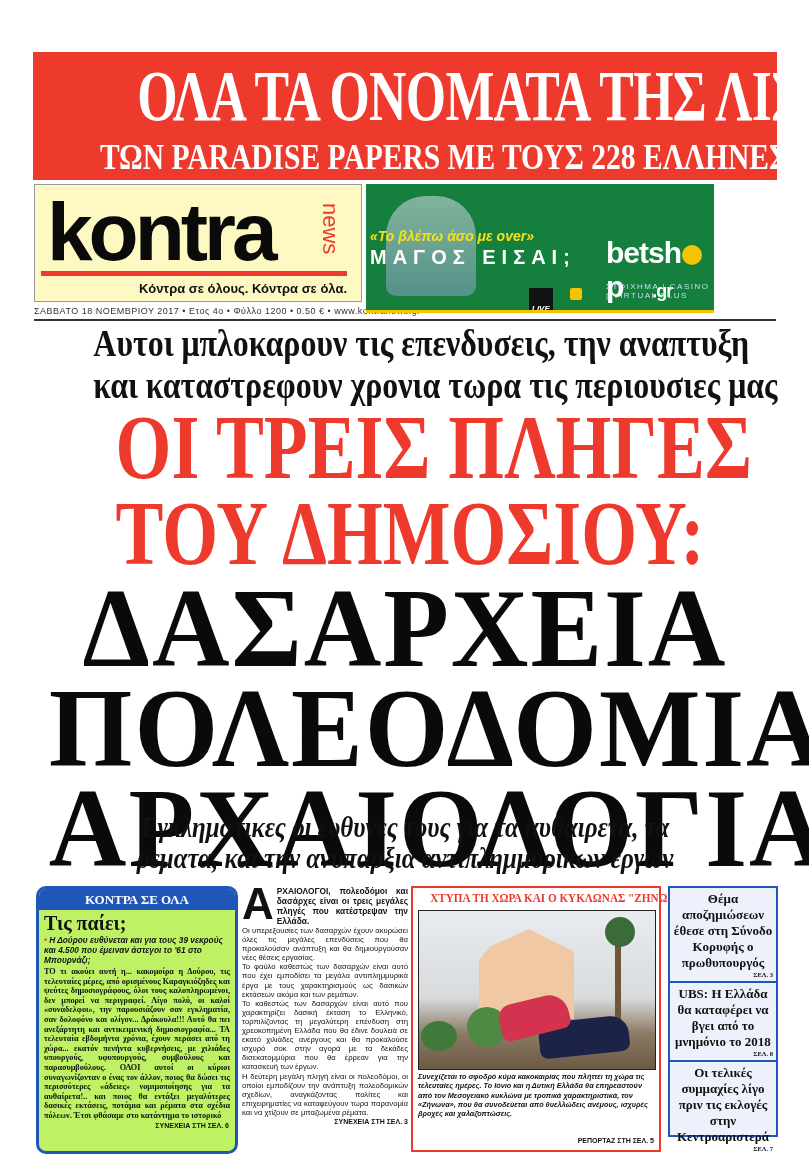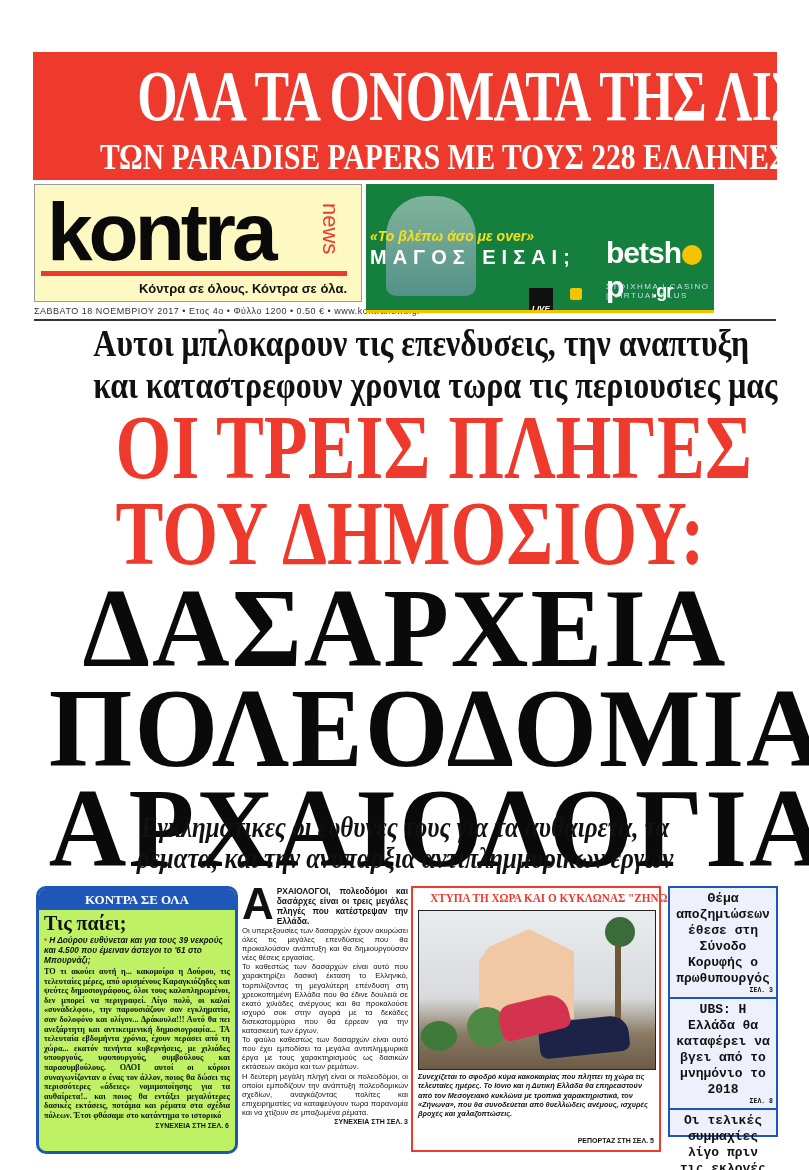--- a/index.html
+++ b/index.html
@@ -64,21 +64,21 @@
   .photo .car2 { position:absolute; left:120px; top:108px; width:90px; height:36px; background:#1d2346; border-radius:14px 18px 8px 8px; transform:rotate(-6deg); }
   .photo .tree { position:absolute; left:196px; top:10px; width:6px; height:100px; background:#6e5638; }
   .photo .palm { position:absolute; left:186px; top:6px; width:30px; height:30px; background:#3c6b3a; border-radius:50%; }
   .photo .bush { position:absolute; left:2px; top:110px; width:36px; height:30px; background:#3f7a3a; border-radius:50%; }
   .photo .bush2 { position:absolute; left:48px; top:96px; width:40px; height:40px; background:#4e8a44; border-radius:50%; }
   .photo-box .cap { position:absolute; left:5px; top:184px; width:236px; font-size:7.3px; font-style:italic; font-weight:bold; line-height:9.3px; }
   .photo-box .more { position:absolute; right:5px; bottom:6px; font-size:7px; font-weight:bold; }
 
   
   .side { left:668px; top:886px; width:106px; height:247px; border:2px solid #1f57b8; background:#eef0fb; }
-  .side .item { border-bottom:2px solid #1f57b8; padding:3px 3px 2px; text-align:center; font-family:Liberation Mono, monospace; font-weight:bold; font-size:13px; line-height:16px; }
+  .side .item { border-bottom:2px solid #1f57b8; padding:3px 3px 2px; text-align:center; font-family:Liberation Serif, serif; font-weight:bold; font-size:13px; line-height:16px; }
   .side .item:last-child { border-bottom:none; }
   .side .pg { display:block; text-align:right; font-size:6.5px; line-height:8px; }
 </style>
 </head>
 <body>
 
 <div class="abs banner">
   <div class="l1">ΟΛΑ ΤΑ ΟΝΟΜΑΤΑ ΤΗΣ ΛΙΣΤΑΣ</div>
   <div class="l2">ΤΩΝ PARADISE PAPERS ΜΕ ΤΟΥΣ 228 ΕΛΛΗΝΕΣ</div>
 </div>
@@ -125,22 +125,22 @@
   <div class="hd">ΚΟΝΤΡΑ ΣΕ ΟΛΑ</div>
   <div class="ttl">Τις παίει;</div>
   <div class="lead"><span class="dot">• </span><span>Η Δούρου ευθύνεται και για τους 39 νεκρούς και 4.500 που έμειναν άστεγοι το '61 στο Μπουρνάζι;</span></div>
   <div class="body">ΤΟ τι ακούει αυτή η... κακομοίρα η Δούρου, τις τελευταίες μέρες, από ορισμένους Καραγκιόζηδες και ψεύτες δημοσιογράφους, όλοι τους καλοπληρωμένοι, δεν μπορεί να περιγραφεί. Λίγο πολύ, οι καλοί «συνάδελφοι», την παρουσιάζουν σαν εγκληματία, σαν δολοφόνο και ολίγον... Δράκουλα!!! Αυτό θα πει ανεξάρτητη και αντικειμενική δημοσιογραφία... ΤΑ τελευταία εβδομήντα χρόνια, έχουν περάσει από τη χώρα... εκατόν πενήντα κυβερνήσεις, με χιλιάδες υπουργούς, υφυπουργούς, συμβούλους και παρασυμβούλους. ΟΛΟΙ αυτοί οι κύριοι συναγωνίζονταν ο ένας τον άλλον, ποιος θα δώσει τις περισσότερες «άδειες» νομιμοποίησης για τα αυθαίρετα!.. και ποιος θα εντάξει μεγαλύτερες δασικές εκτάσεις, ποτάμια και ρέματα στα σχέδια πόλεων. Έτσι φθάσαμε στο κατάντημα το ιστορικό</div>
   <div class="more">ΣΥΝΕΧΕΙΑ ΣΤΗ ΣΕΛ. 6</div>
 </div>
 
 <div class="abs art">
   <p class="intro"><span class="drop">Α</span><span>ΡΧΑΙΟΛΟΓΟΙ, πολεοδόμοι και δασάρχες είναι οι τρεις μεγάλες πληγές που κατέστρεψαν την Ελλάδα.</span></p>
   <p>Οι υπερεξουσίες των δασαρχών έχουν ακυρώσει όλες τις μεγάλες επενδύσεις που θα προκαλούσαν ανάπτυξη και θα δημιουργούσαν νέες θέσεις εργασίας.</p>
+  <p>Το φαύλο καθεστώς των δασαρχών είναι αυτό που έχει εμποδίσει τα μεγάλα αντιπλημμυρικά έργα με τους χαρακτηρισμούς ως δασικών εκτάσεων ακόμα και των ρεμάτων.</p>
   <p>Το καθεστώς των δασαρχών είναι αυτό που χαρακτηρίζει δασική έκταση το Ελληνικό, τορπιλίζοντας τη μεγαλύτερη επένδυση στη χρεοκοπημένη Ελλάδα που θα έδινε δουλειά σε εκατό χιλιάδες ανέργους και θα προκαλούσε ισχυρό σοκ στην αγορά με τα δεκάδες δισεκατομμύρια που θα έρρεαν για την κατασκευή των έργων.</p>
-  <p>Το φαύλο καθεστώς των δασαρχών είναι αυτό που έχει εμποδίσει τα μεγάλα αντιπλημμυρικά έργα με τους χαρακτηρισμούς ως δασικών εκτάσεων ακόμα και των ρεμάτων.</p>
   <p>Η δεύτερη μεγάλη πληγή είναι οι πολεοδόμοι, οι οποίοι εμποδίζουν την ανάπτυξη πολεοδομικών σχεδίων, αναγκάζοντας πολίτες και επιχειρηματίες να καταφεύγουν τωρα παρανομία και να χτίζουν σε μπαζωμένα ρέματα.</p>
   <div class="more">ΣΥΝΕΧΕΙΑ ΣΤΗ ΣΕΛ. 3</div>
 </div>
 
 <div class="abs photo-box">
   <div class="hd">ΧΤΥΠΑ ΤΗ ΧΩΡΑ ΚΑΙ Ο ΚΥΚΛΩΝΑΣ "ΖΗΝΩΝΑΣ"</div>
   <div class="photo">
     <div class="house"></div>
     <div class="tree"></div>
     <div class="palm"></div>

